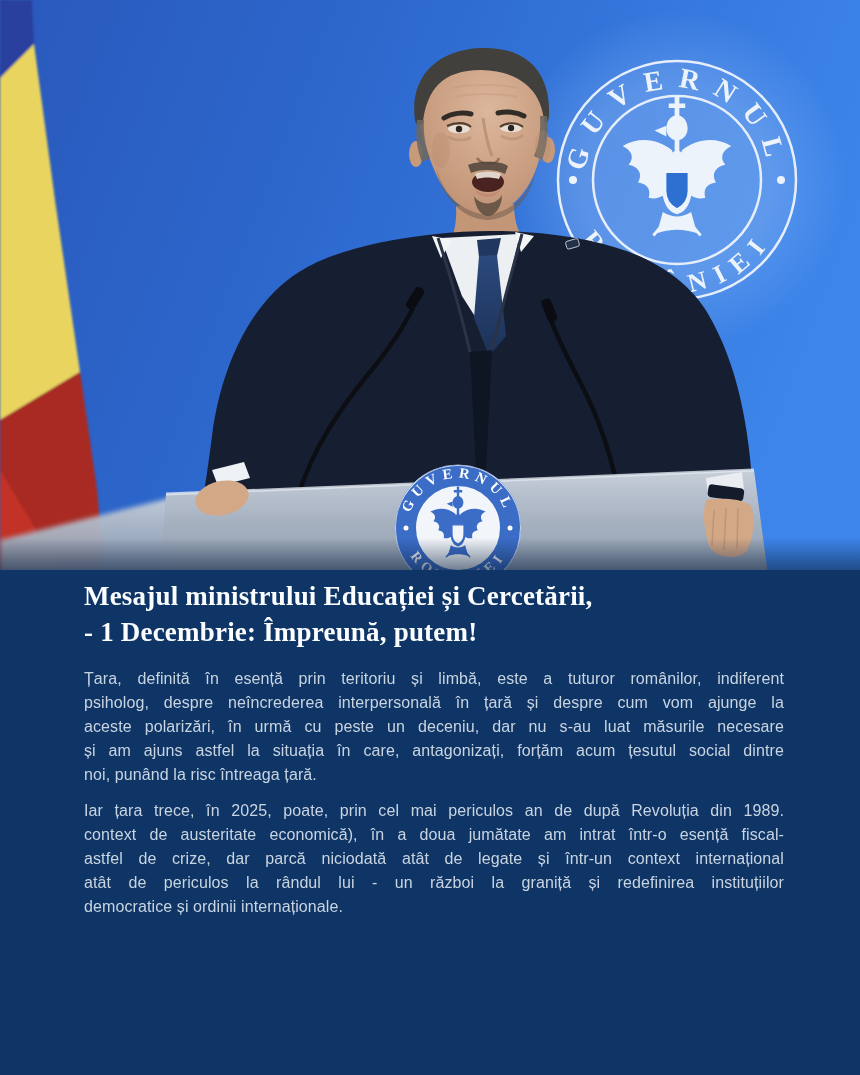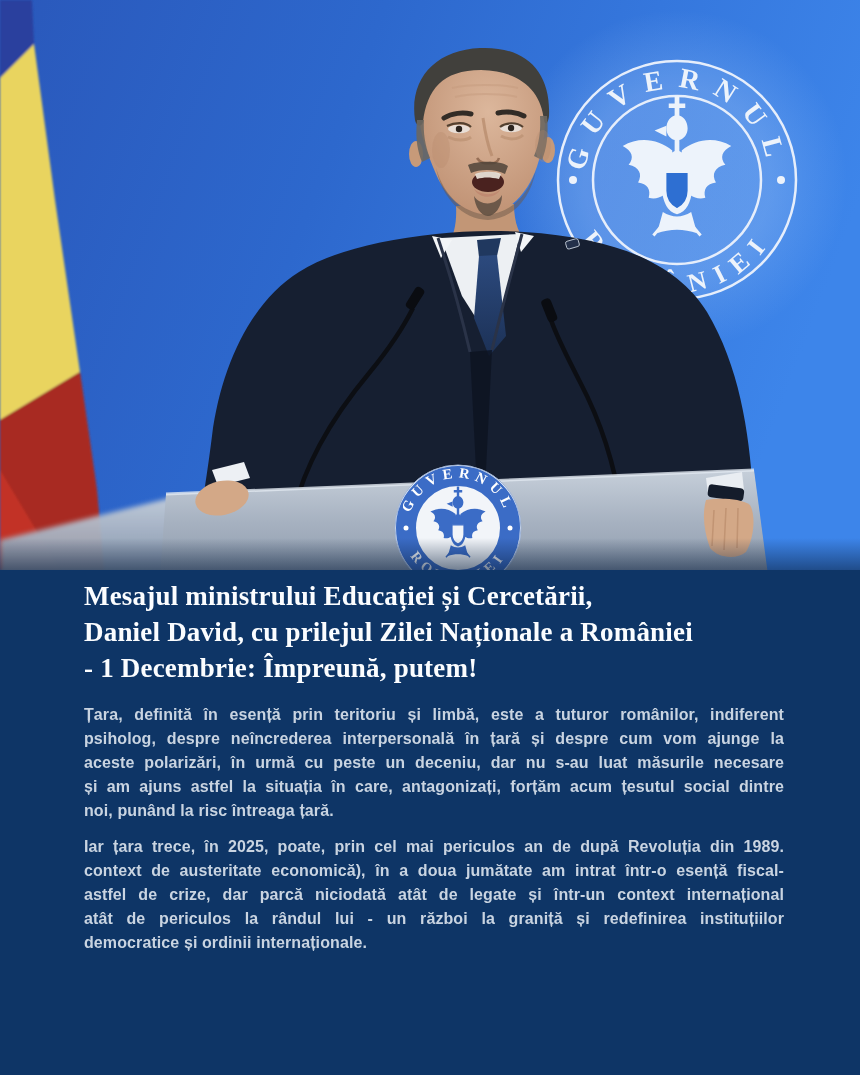--- a/index.html
+++ b/index.html
@@ -5,21 +5,21 @@
   html,body{margin:0;padding:0;background:#0e3566;}
   .page{position:relative;width:860px;height:1075px;overflow:hidden;
         font-family:"Liberation Sans",sans-serif;}
   .photo{position:absolute;top:0;left:0;width:860px;height:570px;overflow:hidden;}
   .photo svg{display:block;}
   .panel{position:absolute;top:570px;left:0;right:0;bottom:0;background:#0e3566;
          padding:8px 76px 0 84px;box-sizing:border-box;}
   .headline{margin:0 0 17px 0;font-family:"Liberation Serif",serif;font-weight:700;
             font-size:27px;line-height:36px;color:#fbfdff;letter-spacing:.2px;}
   .headline span{display:block;}
-  .para{margin:0 0 12px 0;font-weight:bold;}
+  .para{margin:0 0 12px 0;}
   .line{font-size:16px;line-height:24px;color:#c9d4e1;
         text-align:justify;text-align-last:justify;letter-spacing:.1px;}
   .line.last{text-align-last:left;}
 </style>
 </head>
 <body>
 
 <div class="page">
 
   <div class="photo">
@@ -180,21 +180,20 @@
         <path d="M 714,510 L 712,546 M 726,508 L 724,550 M 738,508 L 737,548" stroke="#b07f5f" stroke-width="1.5" opacity="0.5" fill="none"></path>
       </g>
 
       <rect x="0" y="538" width="860" height="32" fill="url(#botShade)"></rect>
     </svg>
   </div>
 
   <section class="panel">
     <h1 class="headline">
       <span>Mesajul ministrului Educației și Cercetării,</span>
-      <span>Daniel David, cu prilejul Zilei Naționale a României</span>
       <span>- 1 Decembrie: Împreună, putem!</span>
     </h1>
 
     <div class="para">
       <div class="line">Țara, definită în esență prin teritoriu și limbă, este a tuturor românilor, indiferent</div>
       <div class="line">psiholog, despre neîncrederea interpersonală în țară și despre cum vom ajunge la</div>
       <div class="line">aceste polarizări, în urmă cu peste un deceniu, dar nu s-au luat măsurile necesare</div>
       <div class="line">și am ajuns astfel la situația în care, antagonizați, forțăm acum țesutul social dintre</div>
       <div class="line last">noi, punând la risc întreaga țară.</div>
     </div>

